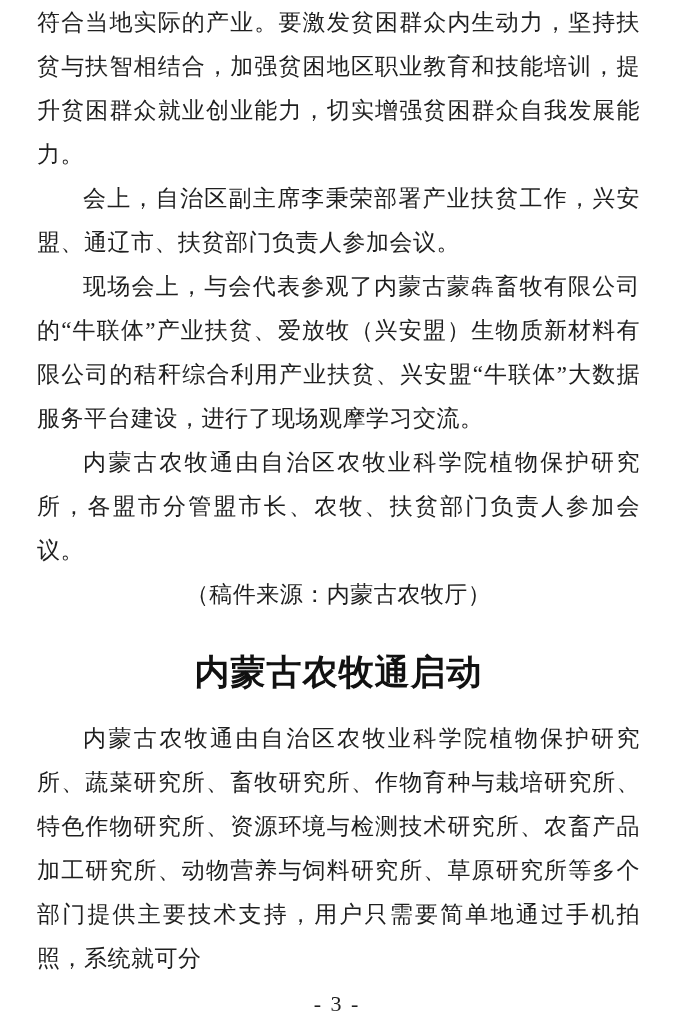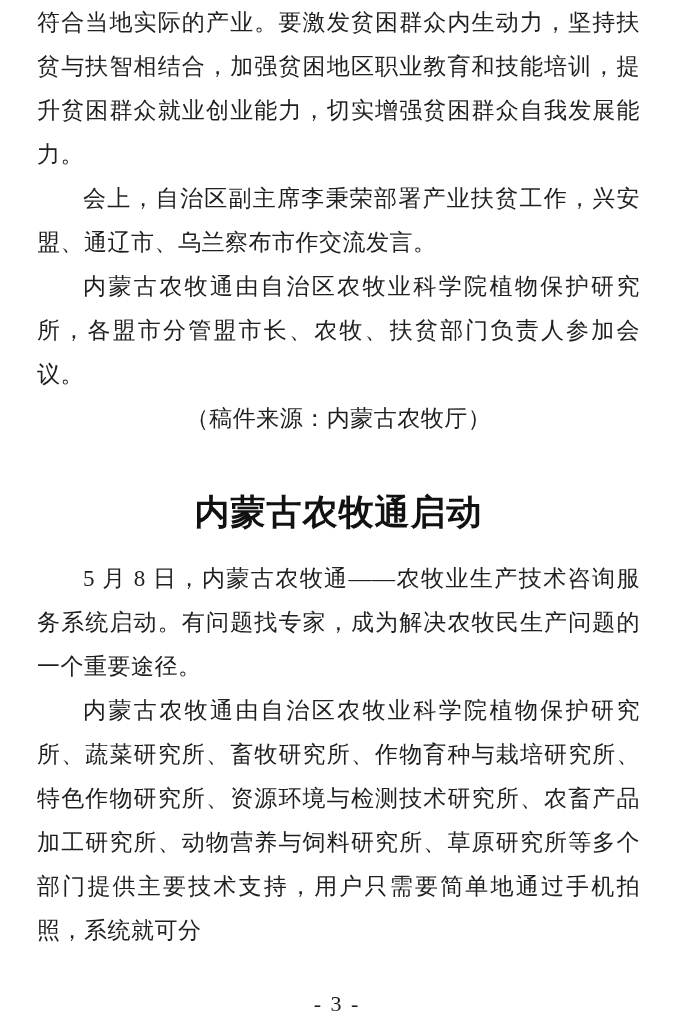--- a/index.html
+++ b/index.html
@@ -29,21 +29,21 @@
     text-align: justify;
     letter-spacing: 0.5px;
   }
   .para.indent {
     text-indent: 2em;
   }
   .para.source {
     text-align: center;
   }
   .article-heading {
-    margin: 48px 0 20px 0;
+    margin: 32px 0 20px 0;
     font-size: 35px;
     line-height: 48px;
     font-weight: bold;
     text-align: center;
     letter-spacing: 1px;
     color: #111111;
   }
   .page-number {
     position: absolute;
     left: 0;
@@ -57,29 +57,29 @@
   }
 </style>
 </head>
 <body>
 
 <div class="page">
   <div class="body-text">
 
     <p class="para">符合当地实际的产业。要激发贫困群众内生动力，坚持扶贫与扶智相结合，加强贫困地区职业教育和技能培训，提升贫困群众就业创业能力，切实增强贫困群众自我发展能力。</p>
 
-    <p class="para indent">会上，自治区副主席李秉荣部署产业扶贫工作，兴安盟、通辽市、乌兰察布市作交流发言。</p>
+    <p class="para indent">会上，自治区副主席李秉荣部署产业扶贫工作，兴安盟、通辽市、扶贫部门负责人参加会议。</p>
 
+    <p class="para indent">现场会上，与会代表参观了内蒙古蒙犇畜牧有限公司的“牛联体”产业扶贫、爱放牧（兴安盟）生物质新材料有限公司的秸秆综合利用产业扶贫、兴安盟“牛联体”大数据服务平台建设，进行了现场观摩学习交流。</p>
 
     <p class="para indent">内蒙古农牧通由自治区农牧业科学院植物保护研究所，各盟市分管盟市长、农牧、扶贫部门负责人参加会议。</p>
 
     <p class="para source">（稿件来源：内蒙古农牧厅）</p>
 
     <h1 class="article-heading">内蒙古农牧通启动</h1>
 
-    <p class="para indent">5 月 8 日，内蒙古农牧通——农牧业生产技术咨询服务系统启动。有问题找专家，成为解决农牧民生产问题的一个重要途径。</p>
 
     <p class="para indent">内蒙古农牧通由自治区农牧业科学院植物保护研究所、蔬菜研究所、畜牧研究所、作物育种与栽培研究所、特色作物研究所、资源环境与检测技术研究所、农畜产品加工研究所、动物营养与饲料研究所、草原研究所等多个部门提供主要技术支持，用户只需要简单地通过手机拍照，系统就可分</p>
 
   </div>
 
   <div class="page-number">- 3 -</div>
 </div>
 
 </body></html>

